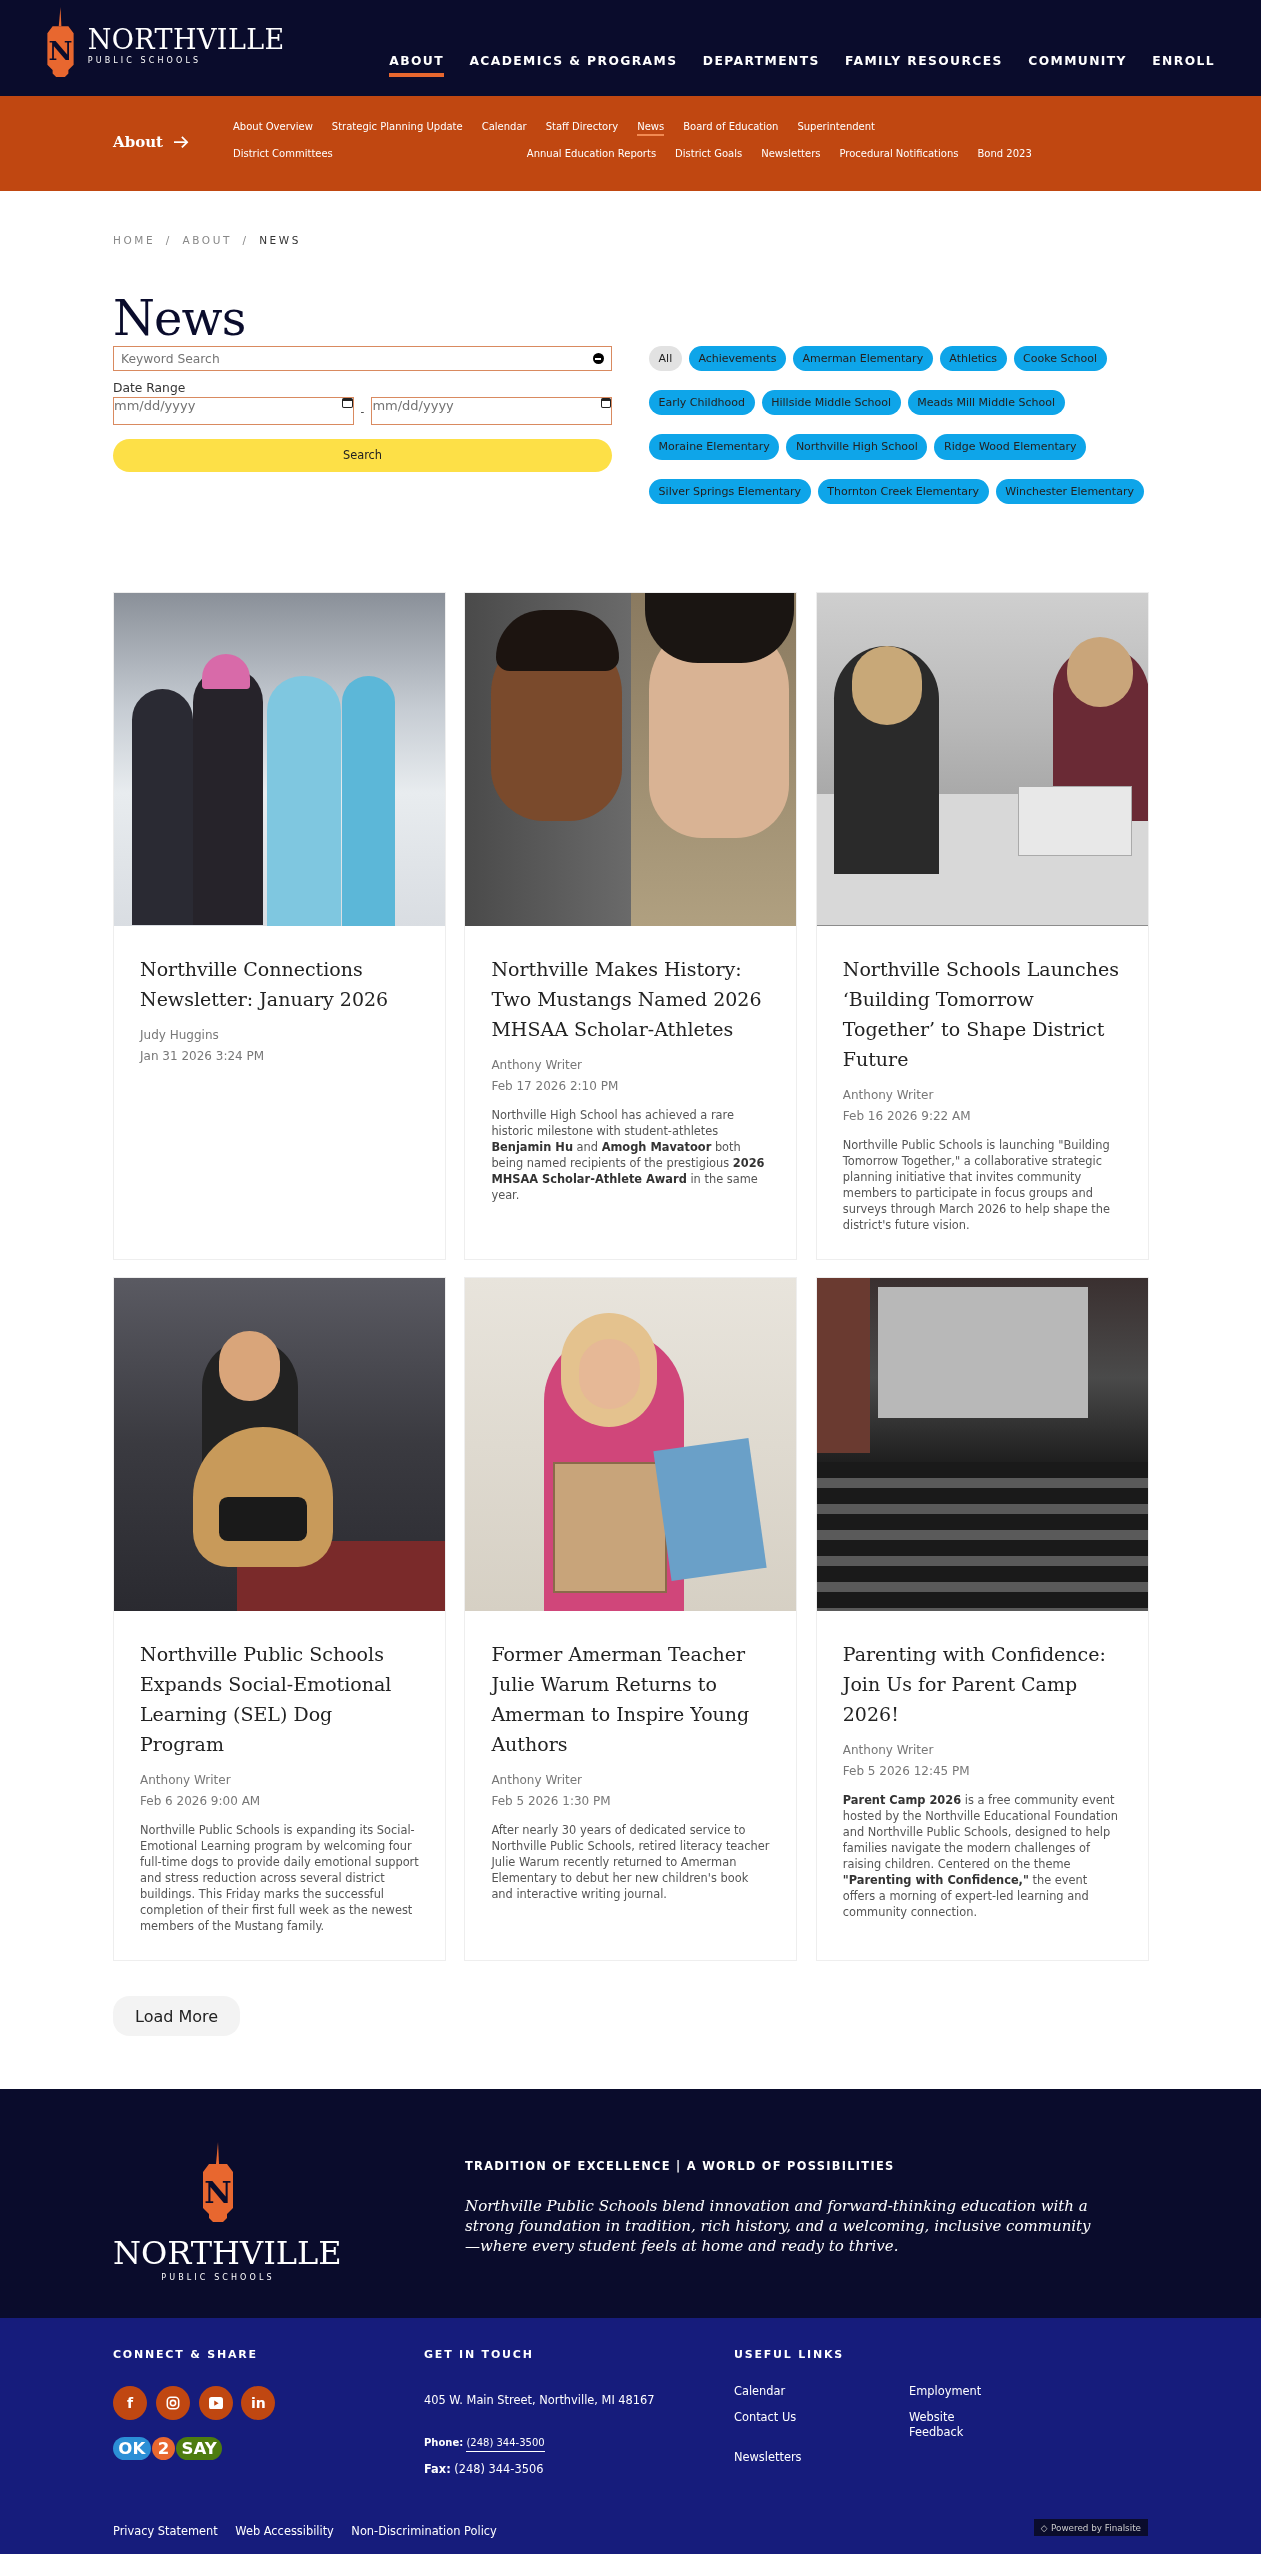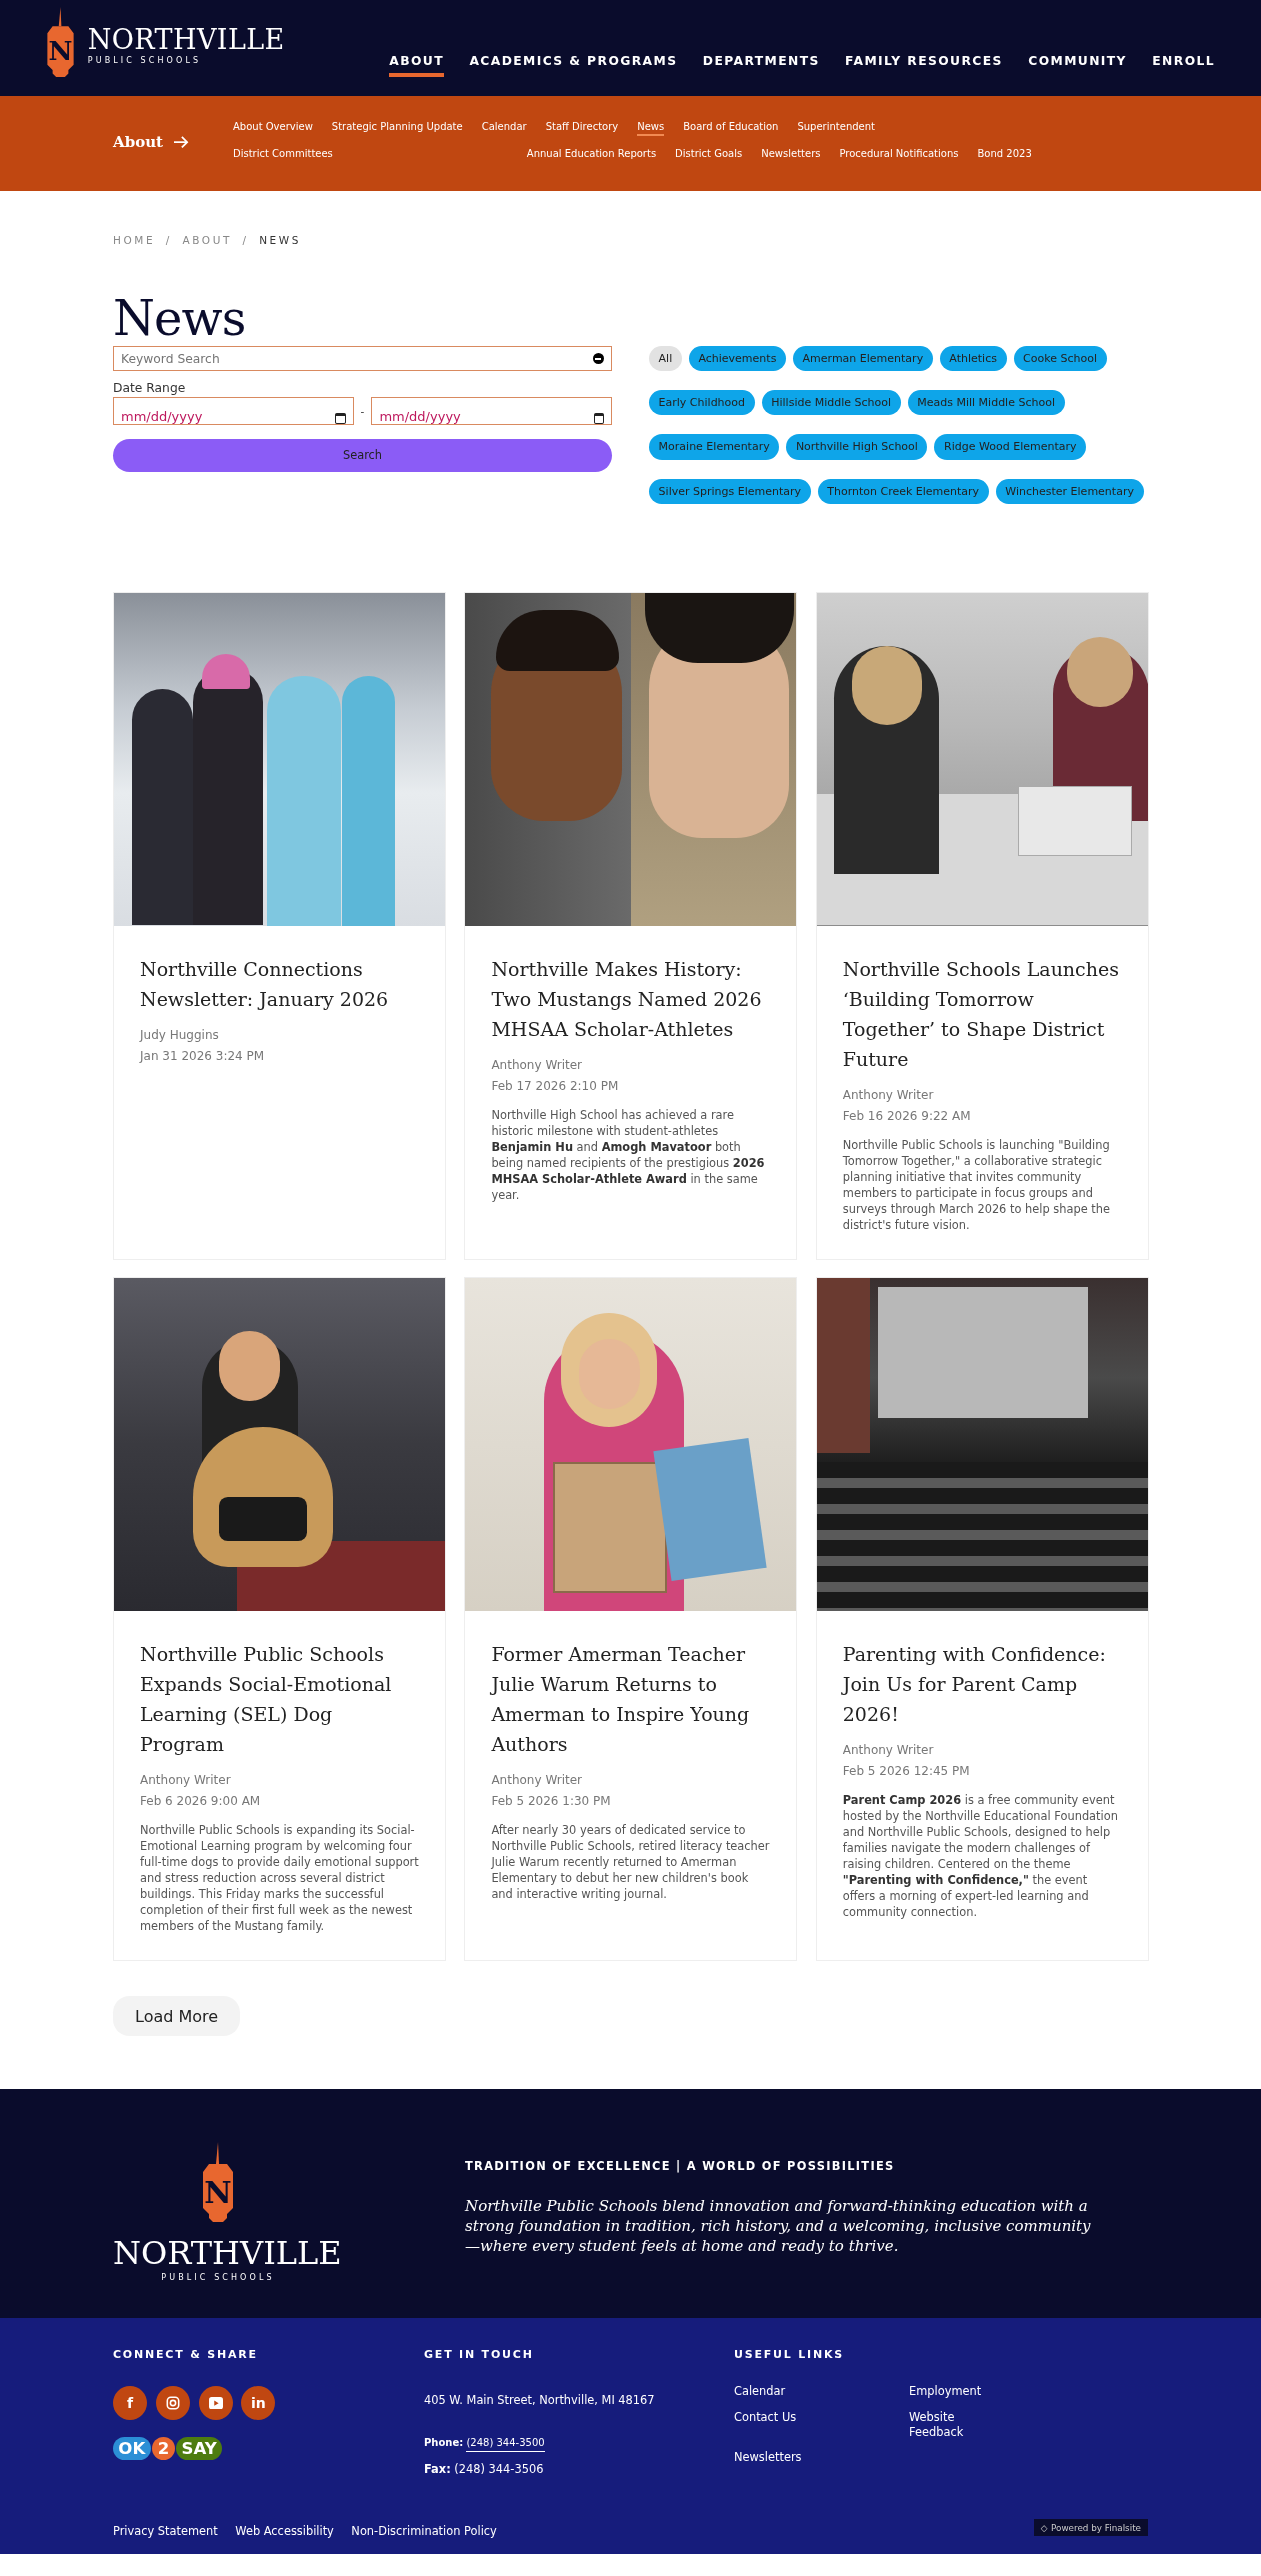--- a/index.html
+++ b/index.html
@@ -27,24 +27,24 @@
 .breadcrumb .cur{color:#333}
 h1.title{font-family:"DejaVu Serif",serif;font-weight:normal;font-size:48px;margin-top:44px;color:#0a0c2c;letter-spacing:-0.9px}
 .filters{display:flex;gap:37px}
 .filters-left{width:499px}
 .kw{height:25.4px;border:0.9px solid #d98a60;display:flex;align-items:center;padding:0 7px;justify-content:space-between}
 .kw input{border:none;outline:none;font-size:12.3px;color:#555;width:90%;font-family:"DejaVu Sans",sans-serif}
 .clear-icon{width:11.4px;height:11.4px;border-radius:50%;background:#000;position:relative}
 .clear-icon::after{content:"";position:absolute;left:2.6px;right:2.6px;top:5.3px;height:1.8px;background:#fff}
 .dr-label{font-size:12.3px;color:#333;margin-top:9.6px}
 .dr-row{display:flex;align-items:center;gap:7px;margin-top:1.8px}
-.date{flex:1;height:28px;border:0.9px solid #d98a60;display:flex;align-items:flex-end;justify-content:space-between;padding:0 7px;font-size:13px;color:#be185d}
+.date{flex:1;height:28px;border:0.9px solid #d98a60;display:flex;align-items:flex-start;justify-content:space-between;padding:0 0;font-size:13px;color:#737373}
 .cal-icon{width:10.5px;height:10.5px;border:1.8px solid #222;border-top-width:3.5px;border-radius:1.8px}
 .dash{font-size:10.5px;color:#333}
-.search-submit{margin-top:14px;height:33px;border-radius:16.6px;background:#8b5cf6;display:flex;align-items:center;justify-content:center;font-size:11.4px;color:#222}
+.search-submit{margin-top:14px;height:33px;border-radius:16.6px;background:#fde047;display:flex;align-items:center;justify-content:center;font-size:11.4px;color:#222}
 .chips{flex:1;display:flex;flex-wrap:wrap;gap:19px 7px;align-content:flex-start}
 .chip{background:#0ea5e9;border-radius:14px;padding:6.1px 9.6px;font-size:11px;color:#222}
 .chip.active{background:#e2e2e2}
 .grid{display:grid;grid-template-columns:repeat(3,333px);column-gap:18.4px;row-gap:17.5px;margin-top:88px}
 .card{border:0.9px solid #eee;background:#fff}
 .card-img{height:333px;position:relative;overflow:hidden}
 .card-body{padding:28px 26px 26px}
 .card-title{font-family:"DejaVu Serif",serif;font-size:19px;line-height:30px;color:#222;font-weight:normal}
 .card-author{font-size:12px;color:#777;margin-top:14px}
 .card-date{font-size:12px;color:#777;margin-top:7px}

